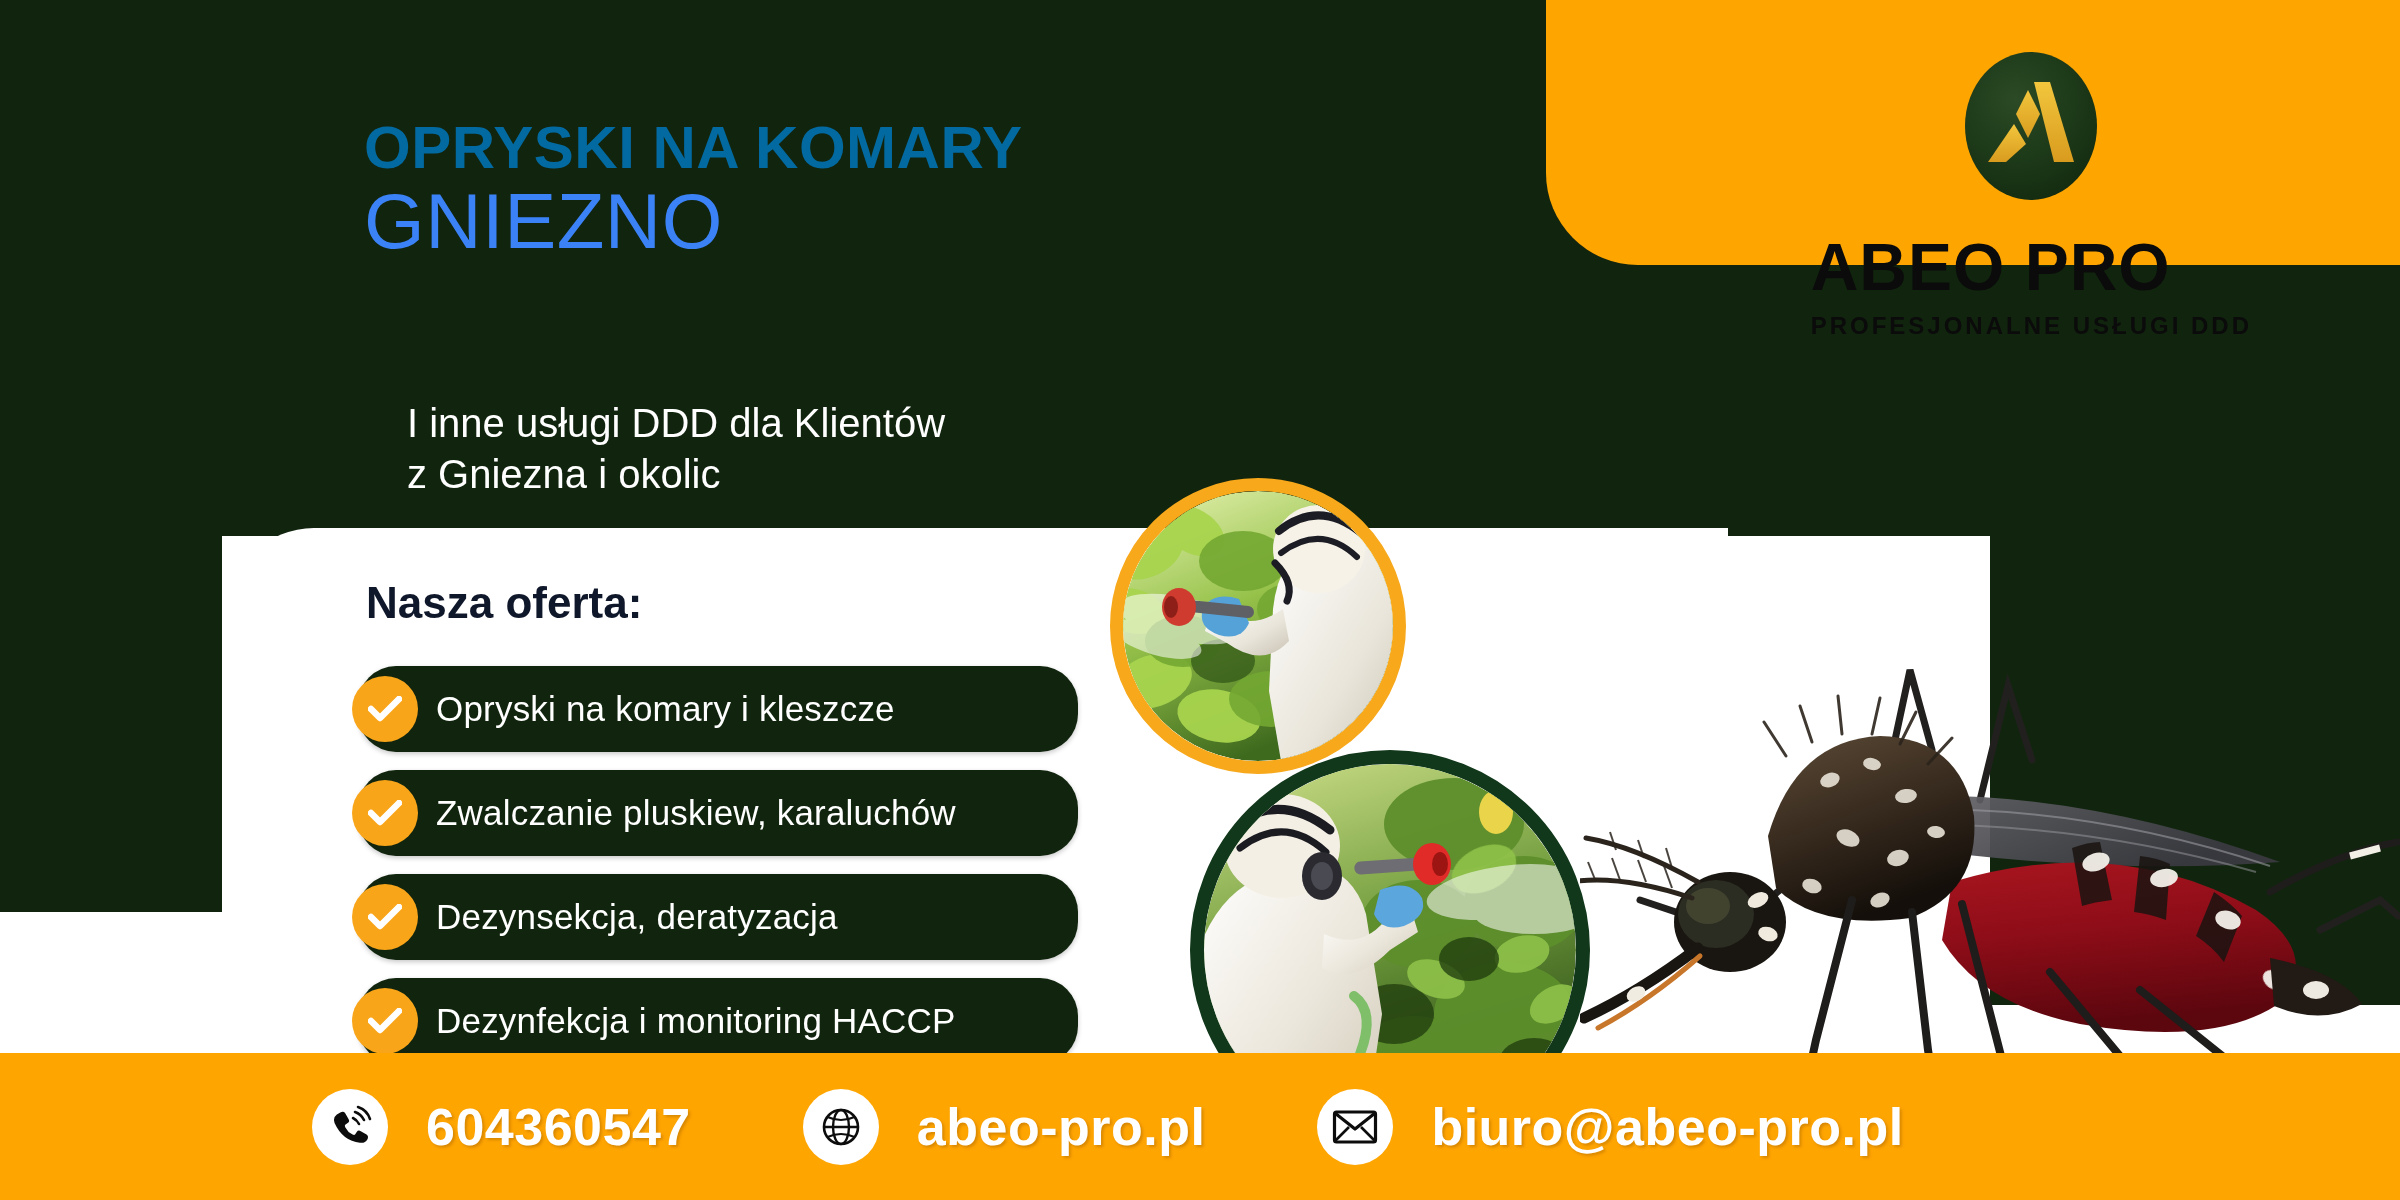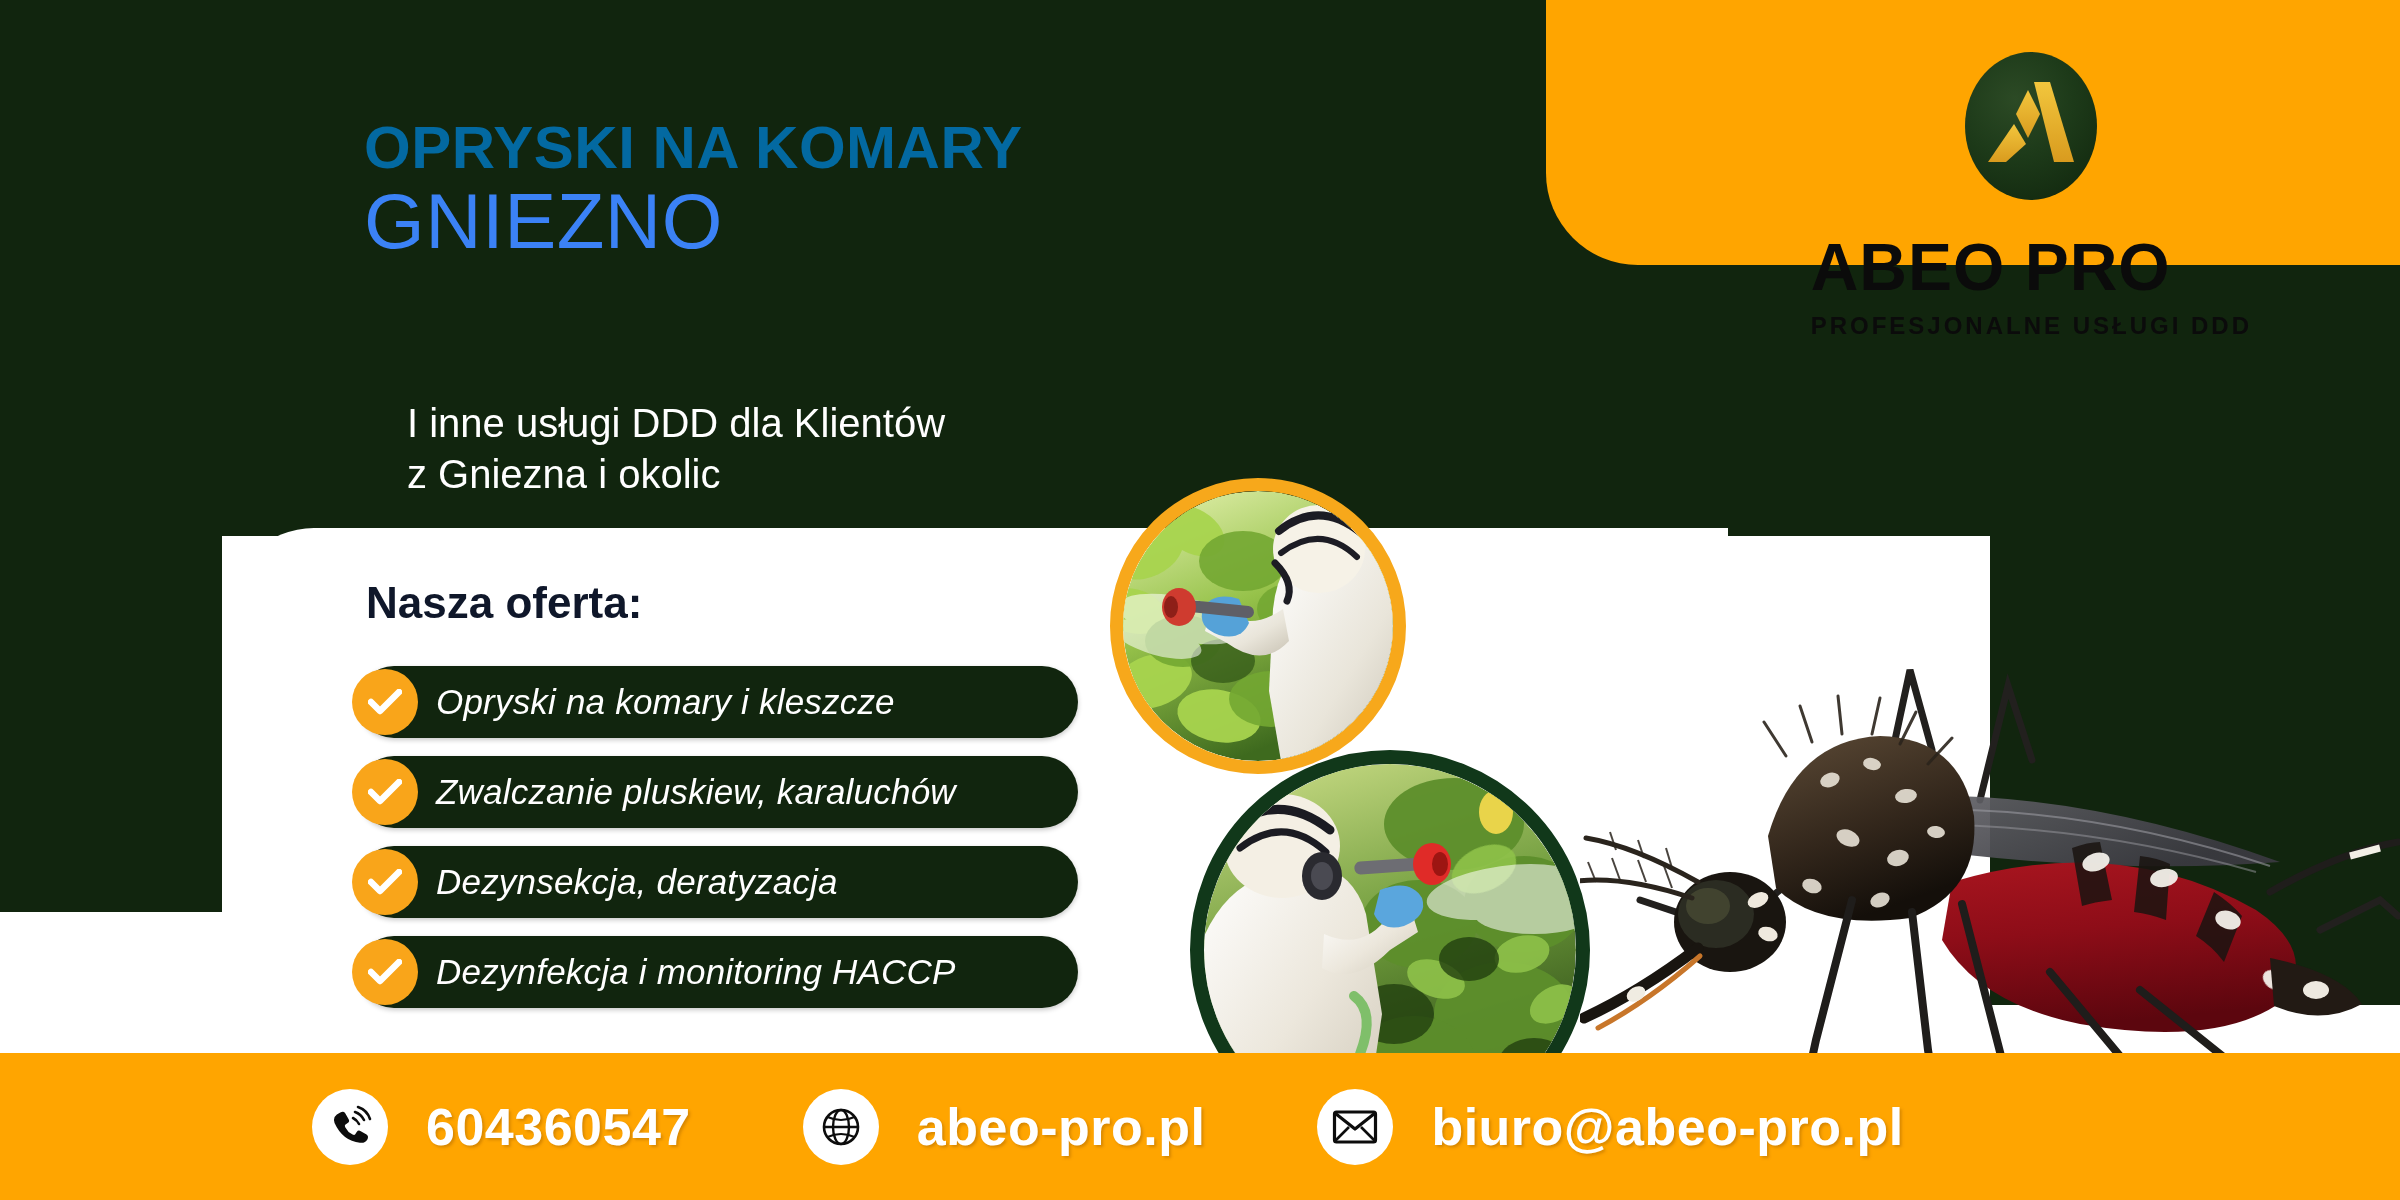--- a/index.html
+++ b/index.html
@@ -179,29 +179,28 @@
     position: absolute;
     left: 358px;
     top: 666px;
     width: 720px;
     display: flex;
     flex-direction: column;
     gap: 18px;
   }
   .offer-item {
     position: relative;
-    height: 72px;
+    height: 86px;
     background: #11250e;
     border-radius: 38px;
     display: flex;
     align-items: center;
     padding-left: 78px;
     box-sizing: border-box;
     box-shadow: 0 2px 5px rgba(0,0,0,0.22);
-    font-style: italic;
   }
   .offer-check {
     position: absolute;
     left: -6px;
     top: 50%;
     transform: translateY(-50%);
     width: 66px;
     height: 66px;
     border-radius: 50%;
     background: #f9a51a;

